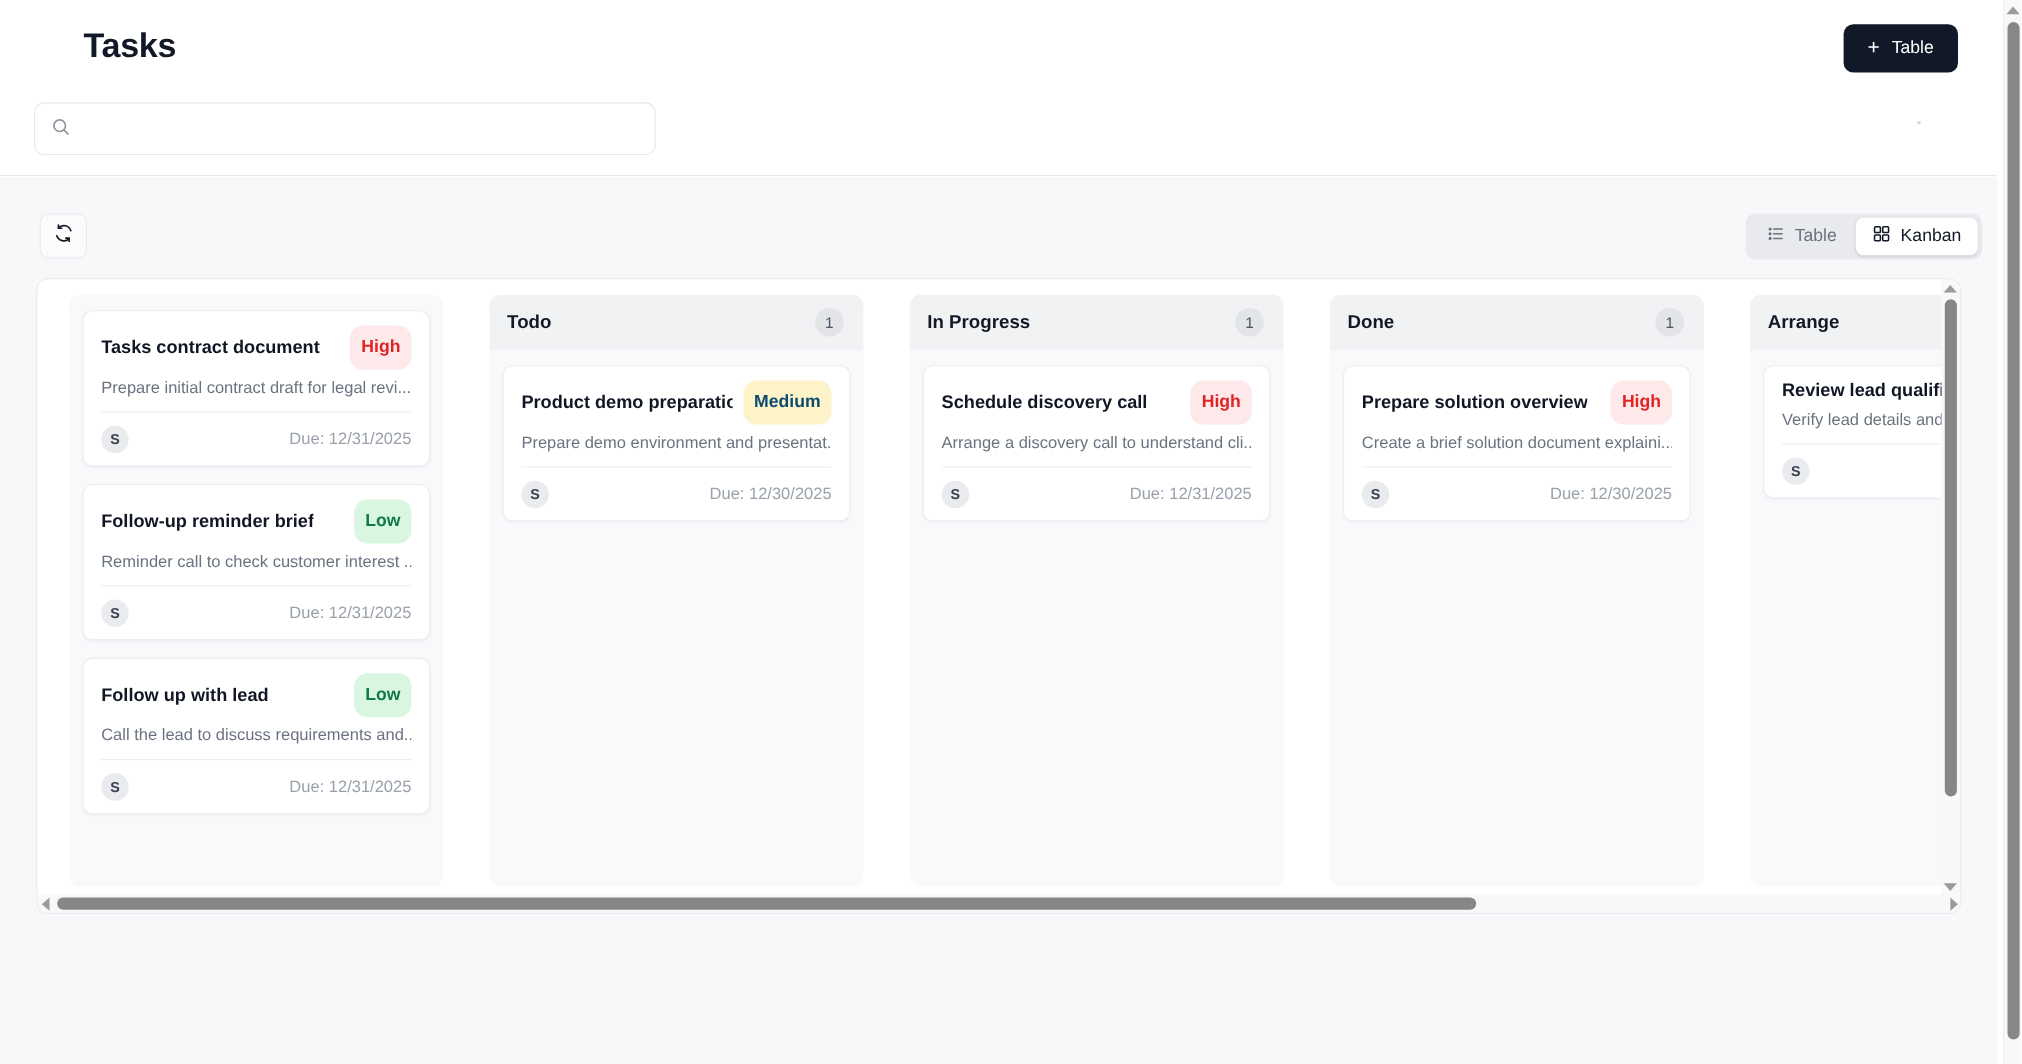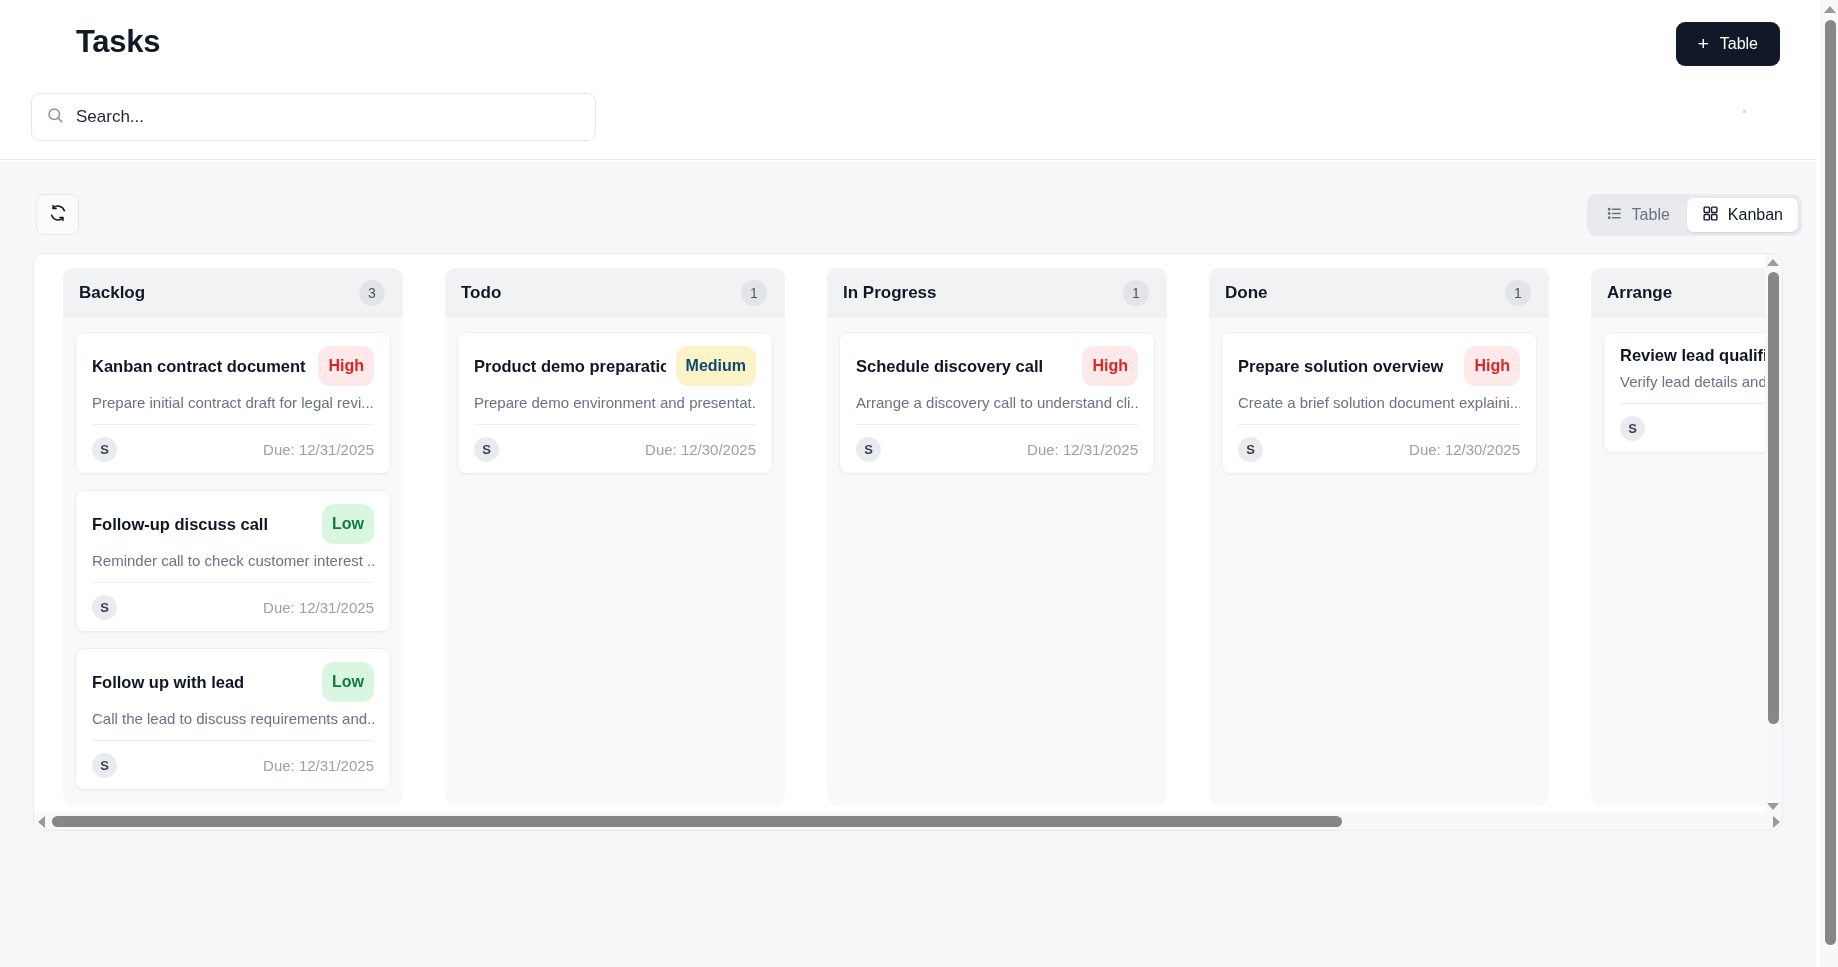--- a/index.html
+++ b/index.html
@@ -363,21 +363,20 @@
       <span>Table</span>
     </button>
 
     <div class="search-wrap">
       <span class="search-icon">
         <svg width="18" height="18" viewBox="0 0 24 24" fill="none" stroke="currentColor" stroke-width="2" stroke-linecap="round" stroke-linejoin="round">
           <circle cx="11" cy="11" r="7"></circle>
           <line x1="16.5" y1="16.5" x2="21" y2="21"></line>
         </svg>
       </span>
-      <input class="search-input" type="text" placeholder="Search..." style="">
     </div>
 
     <div class="header-dot"></div>
   </div>
 
   <div class="board-region"></div>
 
   <div class="refresh-button">
     <span>
       <svg width="18" height="18" viewBox="0 0 24 24" fill="none" stroke="#111827" stroke-width="2" stroke-linecap="round" stroke-linejoin="round">
@@ -414,40 +413,36 @@
       </span>
       <span>Kanban</span>
     </button>
   </div>
 
   <div class="board-panel">
 
     <div class="columns-viewport">
       <div class="columns-row" id="columns-row">
           <div class="column">
-            <div class="column-header">
-              <div class="column-title">Backlog</div>
-              <div class="column-count">3</div>
-            </div>
             <div class="column-body">
               <div class="task-card">
                 <div class="card-top">
-                  <div class="card-title">Kanban contract document</div>
+                  <div class="card-title">Tasks contract document</div>
                   <div class="badge high">High</div>
                 </div>
                 <div class="card-desc">Prepare initial contract draft for legal revi...</div>
                 <div class="card-divider"></div>
                 <div class="card-foot">
                   <div class="avatar">S</div>
                   <div class="due-date">Due: 12/31/2025</div>
                 </div>
               </div>
               <div class="task-card">
                 <div class="card-top">
-                  <div class="card-title">Follow-up discuss call</div>
+                  <div class="card-title">Follow-up reminder brief</div>
                   <div class="badge low">Low</div>
                 </div>
                 <div class="card-desc">Reminder call to check customer interest ...</div>
                 <div class="card-divider"></div>
                 <div class="card-foot">
                   <div class="avatar">S</div>
                   <div class="due-date">Due: 12/31/2025</div>
                 </div>
               </div>
               <div class="task-card">

